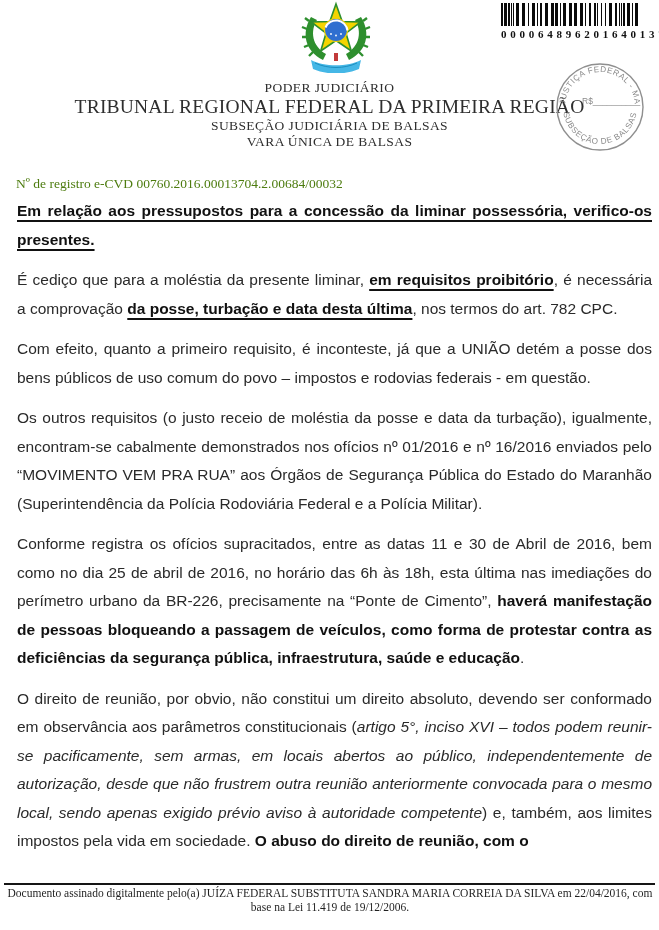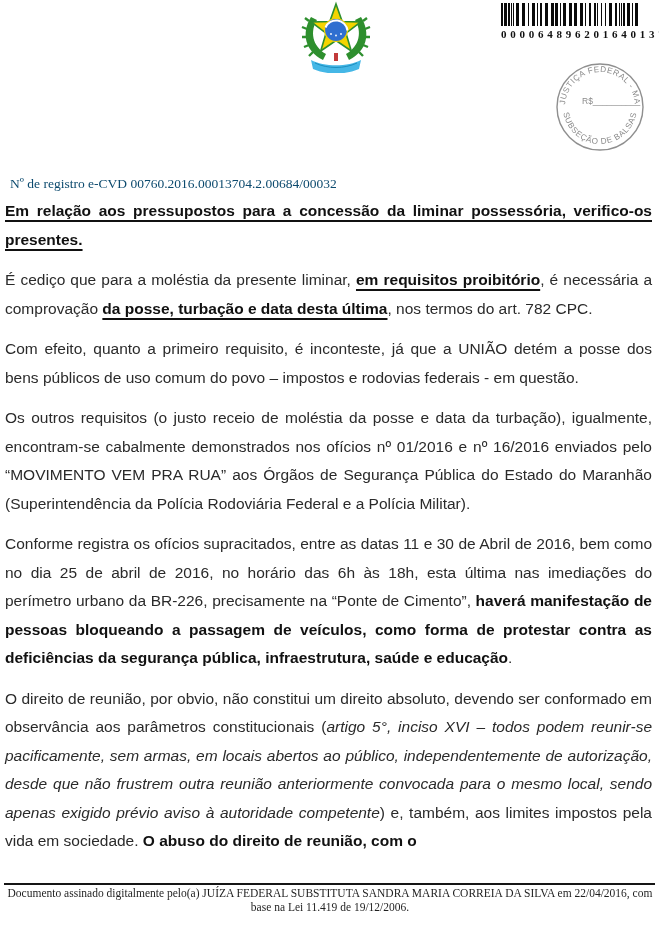--- a/index.html
+++ b/index.html
@@ -35,34 +35,34 @@
   .org-block { position: absolute; top: 80px; left: 0; width: 100%; text-align: center; color: #2e2e2e; }
   .org-l1 { font-size: 13.5px; letter-spacing: 0.4px; line-height: 16px; }
   .org-l2 { font-size: 19.5px; letter-spacing: 0.2px; line-height: 22px; }
   .org-l3 { font-size: 13.5px; letter-spacing: 0.4px; line-height: 16px; }
   .org-l4 { font-size: 13.5px; letter-spacing: 0.4px; line-height: 16px; }
 
   .stamp { position: absolute; left: 554px; top: 61px; width: 92px; height: 92px; }
   .stamp text { fill: #8a8a8a; font-family: "Liberation Sans", sans-serif; }
 
   .registration {
-    position: absolute; top: 176px; left: 10px;
-    font-size: 13.5px; color: #0c4a6e;
+    position: absolute; top: 176px; left: 16px;
+    font-size: 13.5px; color: #4d7c0f;
     font-family: "Liberation Serif", serif;
   }
 
   
   .body-text {
     position: absolute; top: 197px; left: 5px; right: 7px;
     font-family: "Liberation Sans", sans-serif;
     font-size: 15.5px; line-height: 28.5px;
     color: #2a2a2a;
     text-align: justify;
   }
-  .body-text p { margin: 0 0 12px 0; }
+  .body-text p { margin: 0 0 12px 12px; }
   .b  { font-weight: bold; color: #111; }
   .ub { font-weight: bold; color: #111; text-decoration: underline; text-decoration-thickness: 1.5px; text-underline-offset: 4px; }
   .it { font-style: italic; }
 
   
   .footer-rule { position: absolute; left: 4px; right: 4px; top: 883px; height: 2px; background: #151515; }
   .footer {
     position: absolute; top: 887px; left: 5px; right: 4px;
     font-family: "Liberation Serif", serif;
     font-size: 11.5px; line-height: 13.5px; color: #1f1f1f;
@@ -127,20 +127,26 @@
         <span style="width: 1px; margin-right: 1px;"></span>
         <span style="width: 1px; margin-right: 1px;"></span>
         <span style="width: 2px; margin-right: 2px;"></span>
         <span style="width: 3px; margin-right: 2px;"></span>
         <span style="width: 1px; margin-right: 2px;"></span>
         <span style="width: 3px; margin-right: 2px;"></span>
       </div>
     <div class="barcode-digits">0 0 0 0 6 4 8 9 6 2 0 1 6 4 0 1 3 7 0 4</div>
   </div>
 
+  <div class="org-block">
+    <div class="org-l1">PODER JUDICIÁRIO</div>
+    <div class="org-l2">TRIBUNAL REGIONAL FEDERAL DA PRIMEIRA REGIÃO</div>
+    <div class="org-l3">SUBSEÇÃO JUDICIÁRIA DE BALSAS</div>
+    <div class="org-l4">VARA ÚNICA DE BALSAS</div>
+  </div>
 
   <svg class="stamp" viewBox="0 0 92 92">
     <defs>
       <path id="arcTop" d="M 11,46 A 35,35 0 0 1 81,46"></path>
       <path id="arcBottom" d="M 9,46 A 37,37 0 0 0 83,46"></path>
     </defs>
     <circle cx="46" cy="46" r="43" fill="none" stroke="#8f8f8f" stroke-width="1.4"></circle>
     <text font-size="8.2" letter-spacing="0.6">
       <textPath href="#arcTop" startOffset="50%" text-anchor="middle">JUSTIÇA FEDERAL - MA</textPath>
     </text>

